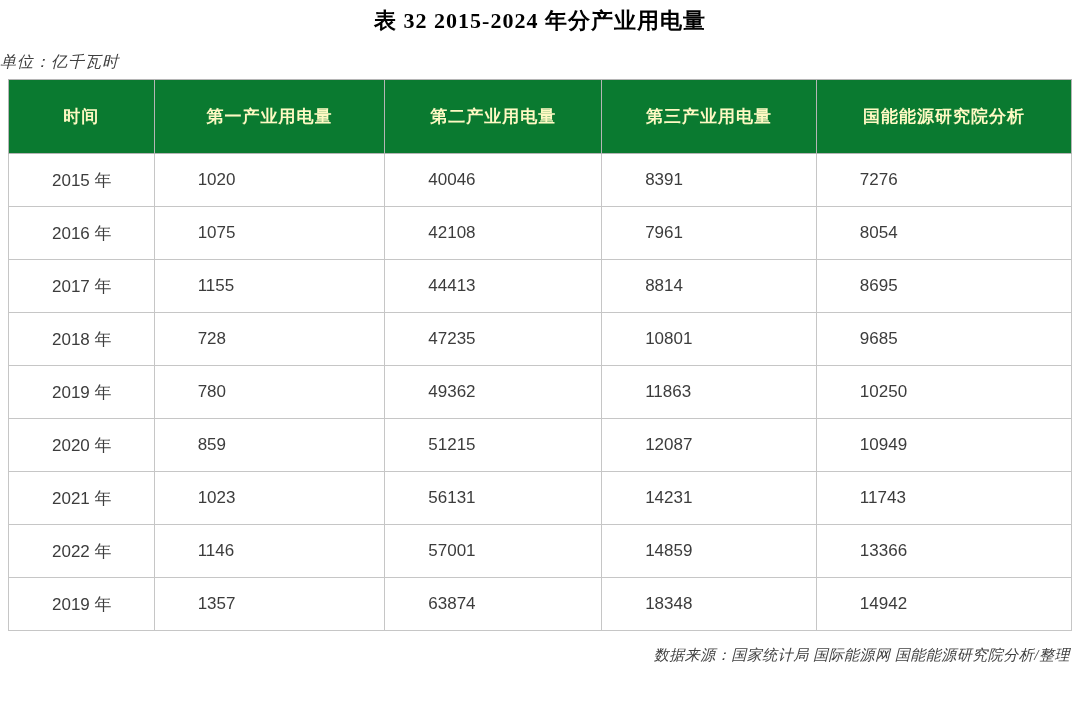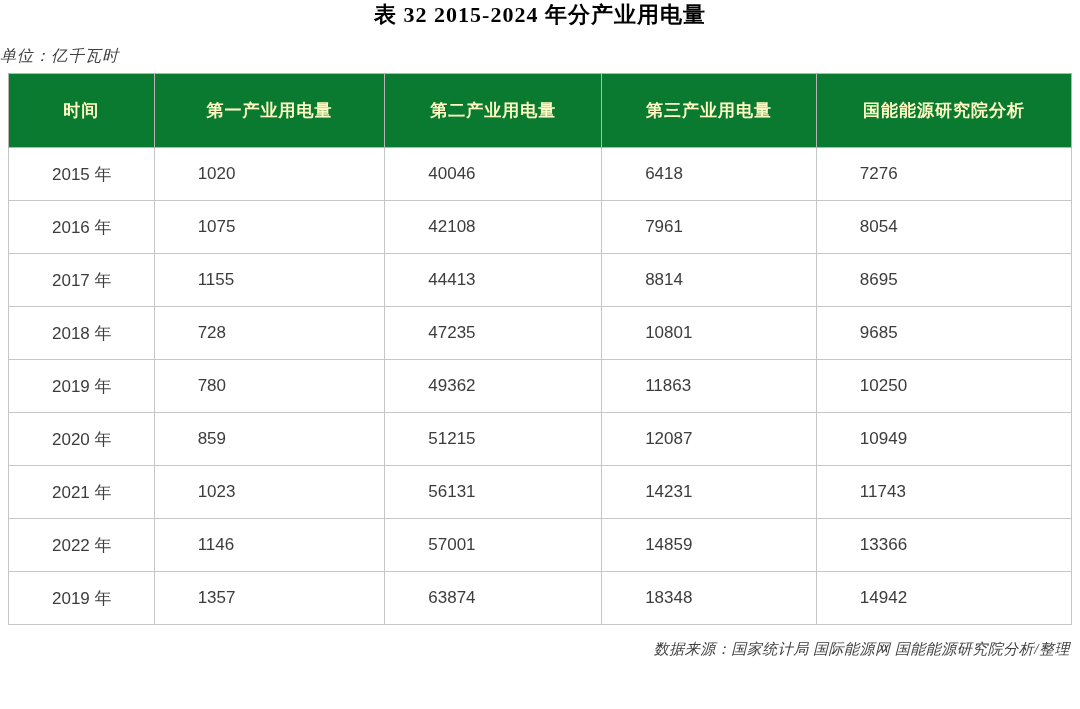--- a/index.html
+++ b/index.html
@@ -13,20 +13,21 @@
     font-family: "Liberation Sans", sans-serif;
     overflow: hidden;
   }
   .page {
     width: 1080px;
     height: 709px;
     position: relative;
     box-sizing: border-box;
   }
   .title {
+    margin-top: 6px;
     text-align: center;
     font-family: "Liberation Serif", "DejaVu Serif", serif;
     font-weight: bold;
     font-size: 22px;
     color: #000000;
     letter-spacing: 1px;
   }
   .unit {
     margin: 16px 10px 6px 0;
     text-align: left;
@@ -102,21 +103,21 @@
           <th>第二产业用电量</th>
           <th>第三产业用电量</th>
           <th>国能能源研究院分析</th>
         </tr>
     </thead>
     <tbody>
         <tr>
           <td>2015 年</td>
           <td>1020</td>
           <td>40046</td>
-          <td>6418</td>
+          <td>8391</td>
           <td>7276</td>
         </tr>
         <tr>
           <td>2016 年</td>
           <td>1075</td>
           <td>42108</td>
           <td>7961</td>
           <td>8054</td>
         </tr>
         <tr>

